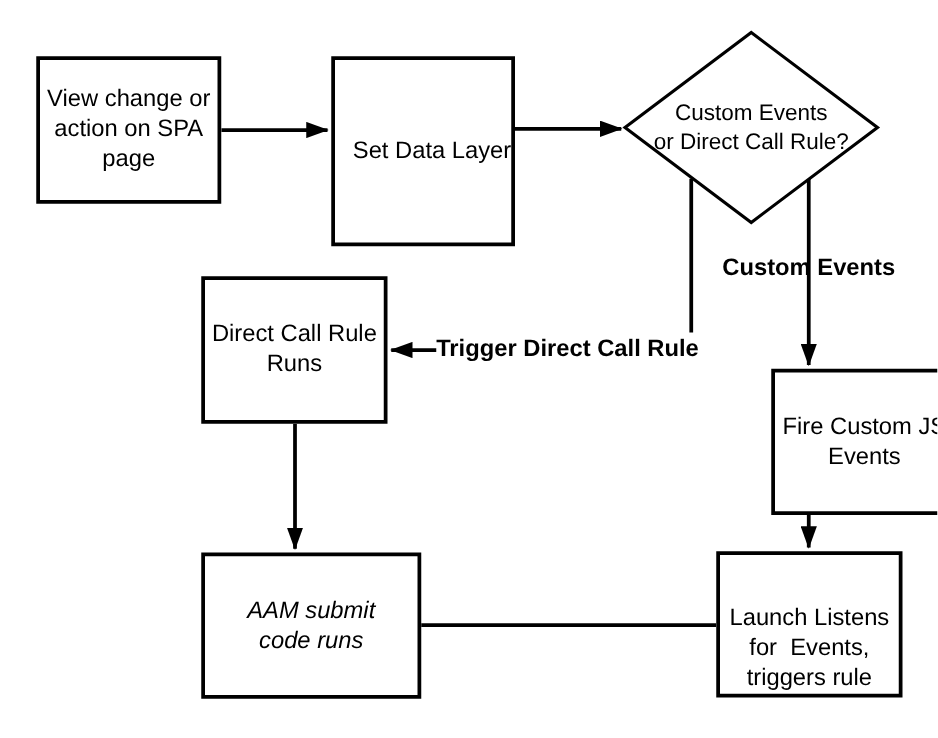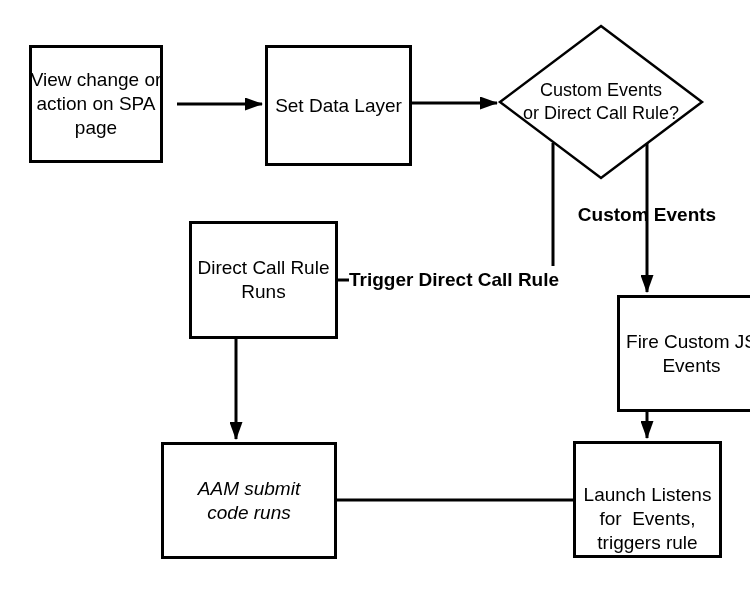--- a/index.html
+++ b/index.html
@@ -80,23 +80,23 @@
     width: 210px; height: 28px;
     background: var(--bg);
   }
   #edge-label-custom-events {
     left: 575px; top: 201px;
     width: 144px; height: 27px;
     background: transparent;
   }
 
   
-  #node-view-change        { left: 29px;  top: 45px;  width: 134px; height: 118px; }
-  #node-set-data-layer     { left: 265px; top: 45px;  width: 147px; height: 121px; }
-  #node-direct-call-rule-runs { left: 161px; top: 221px; width: 149px; height: 118px; margin-left: 28px; }
+  #node-view-change        { left: 29px;  top: 45px;  width: 148px; height: 118px; }
+  #node-set-data-layer     { left: 265px; top: 45px;  width: 147px; height: 152px; justify-content: flex-end; }
+  #node-direct-call-rule-runs { left: 161px; top: 221px; width: 149px; height: 118px; }
   #node-fire-custom-js     { left: 573px; top: 295px; width: 149px; height: 117px; margin-left: 44px; }
   #node-aam-submit         { left: 161px; top: 442px; width: 176px; height: 117px; font-style: italic; }
   #node-launch-listens     { left: 573px; top: 441px; width: 149px; height: 117px; align-items: flex-end; }
 </style>
 </head>
 <body>
 
 <div id="canvas">
 
   <svg id="connector-layer" viewBox="0 0 750 590" xmlns="http://www.w3.org/2000/svg">

